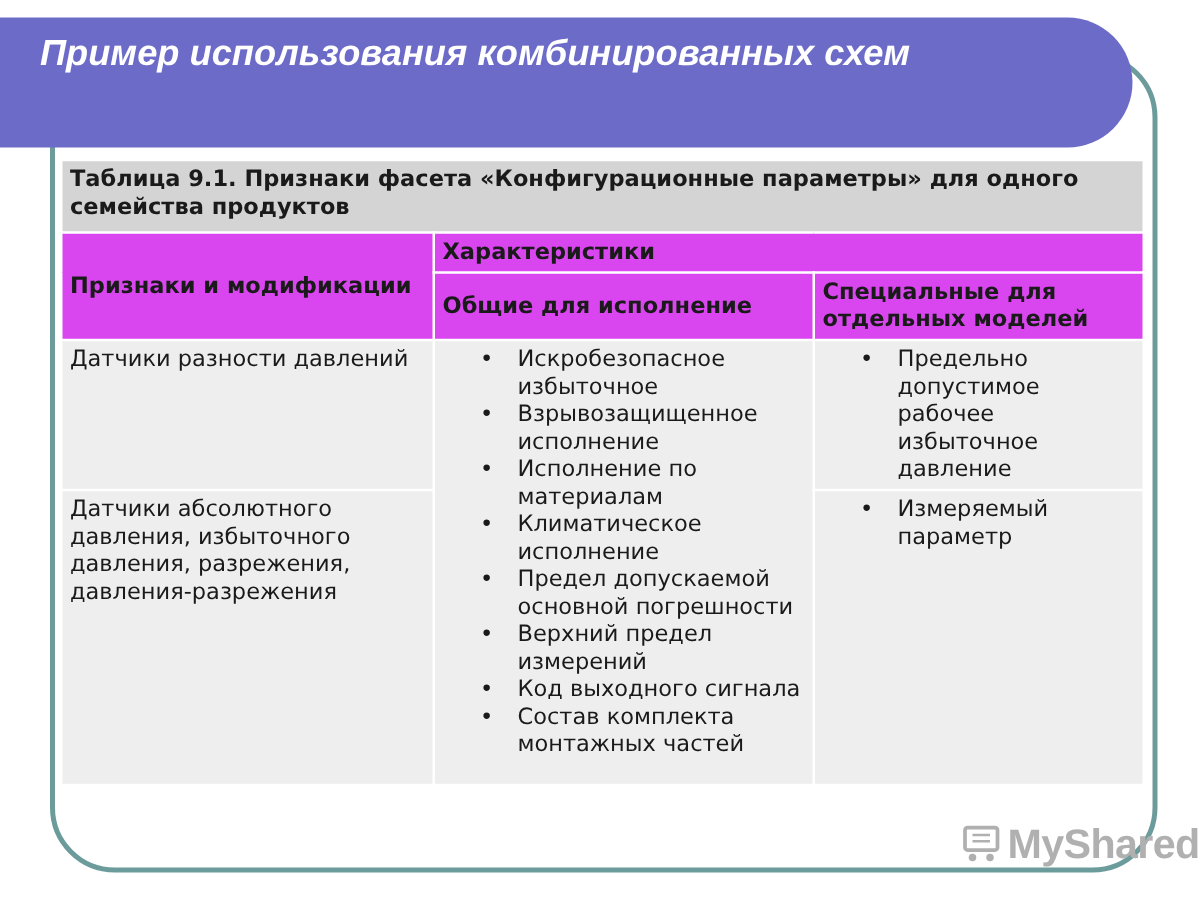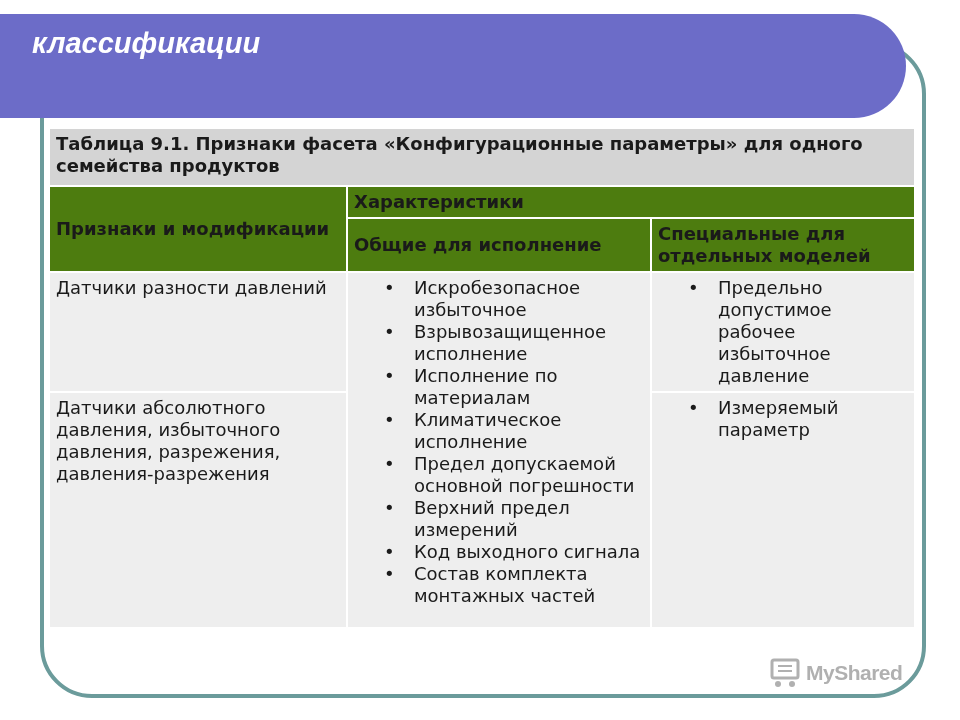--- a/index.html
+++ b/index.html
@@ -4,36 +4,36 @@
   <style>
     html, body { margin:0; padding:0; }
     body { width:960px; height:720px; background:#ffffff; position:relative; overflow:hidden; font-family:"DejaVu Sans", sans-serif; }
     .frame { position:absolute; left:40px; top:42px; width:886px; height:656px; border:4px solid #6b9b9b; border-radius:52px; box-sizing:border-box; }
     .left-bar { position:absolute; left:34px; top:126px; width:6px; height:580px; background:#ffffff; }
     .title-band { position:absolute; left:0; top:14px; width:906px; height:104px; background:#6c6cc8; border-radius:0 52px 52px 0; }
     .title { position:absolute; left:32px; top:24px; color:#ffffff; font-family:"Liberation Sans", sans-serif; font-style:italic; font-weight:bold; font-size:29px; line-height:38px; }
     table { position:absolute; left:48px; top:127px; width:868px; border-collapse:collapse; font-size:18px; color:#1a1a1a; }
     td { border:2px solid #ffffff; vertical-align:top; padding:4px 6px; line-height:22px; }
     .cap { background:#d4d4d4; font-weight:bold; height:48px; padding-top:4px; }
-    .hdr { background:#4d7c0f; font-weight:bold; }
+    .hdr { background:#d946ef; font-weight:bold; }
     .body { background:#eeeeee;margin-top:40px; }
     ul { margin:0; padding-left:60px; list-style:none; }
     li { position:relative; }
     li::before { content:"•"; position:absolute; left:-30px; }
     .logo { position:absolute; left:768px; top:656px; display:flex; align-items:center; gap:4px; }
-    .logo-text { font-family:"Liberation Sans", sans-serif; font-size:21px; color:#b0b0b0; font-weight:bold; letter-spacing:-0.5px; }
+    .logo-text { font-family:"Liberation Sans", sans-serif; font-size:33px; color:#b0b0b0; font-weight:bold; letter-spacing:-0.5px; }
   </style>
 </head>
 <body>
 
 <div class="frame"></div>
 <div class="left-bar"></div>
 <div class="title-band"></div>
 <div class="title">
-  <div>классификации</div>
+  <div>Пример использования комбинированных схем</div>
 </div>
 
 <table>
   <tbody>
       <tr>
     <td class="cap" colspan="3">Таблица 9.1. Признаки фасета «Конфигурационные параметры» для одного семейства продуктов</td>
   </tr>
   <tr>
     <td class="hdr" rowspan="2" style="width:284px;vertical-align:middle;">Признаки и модификации</td>
     <td class="hdr" colspan="2">Характеристики</td>

